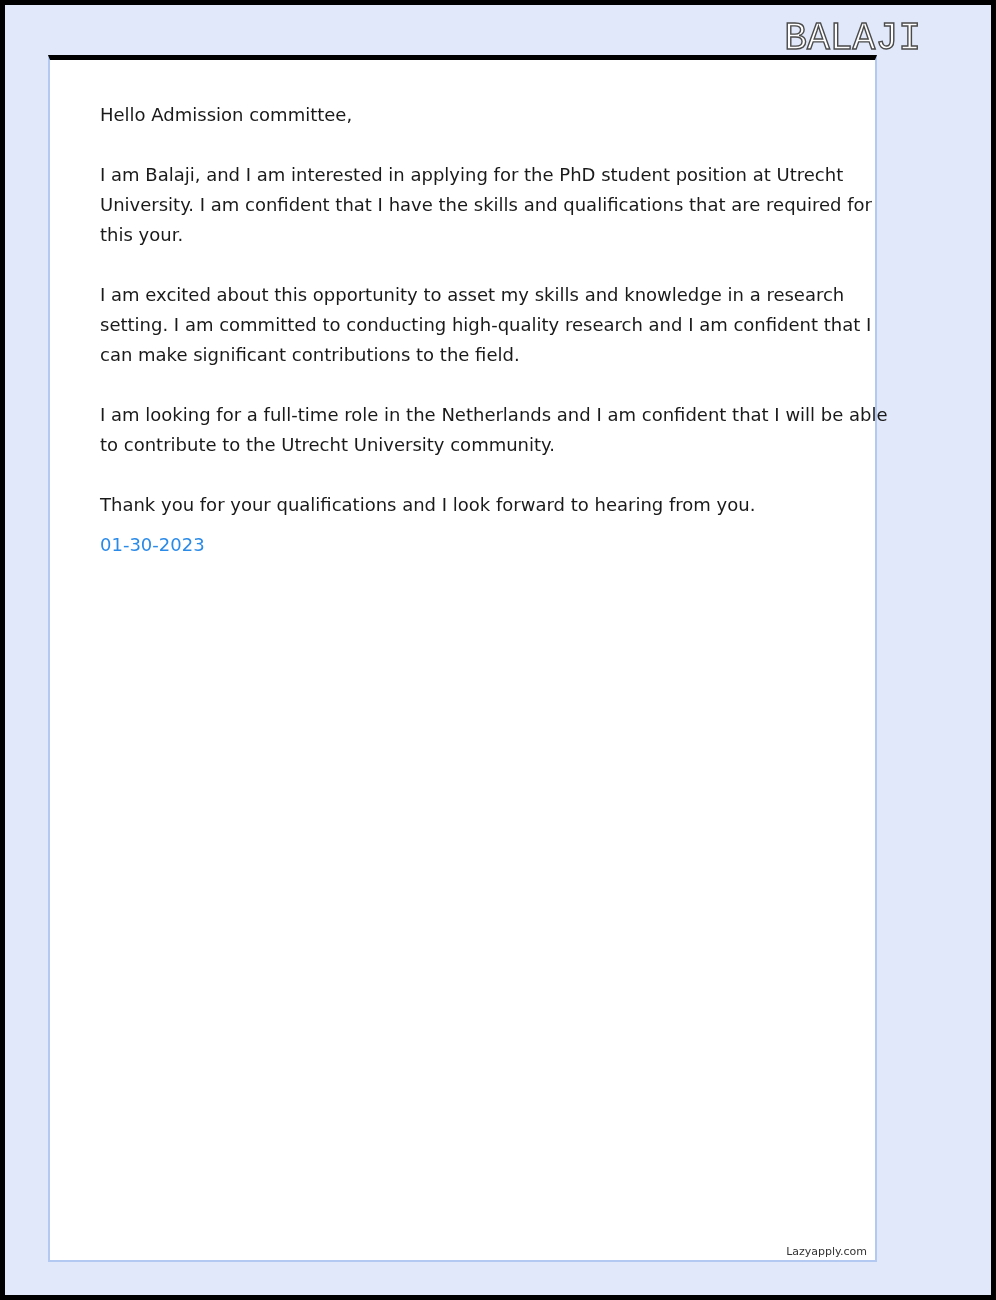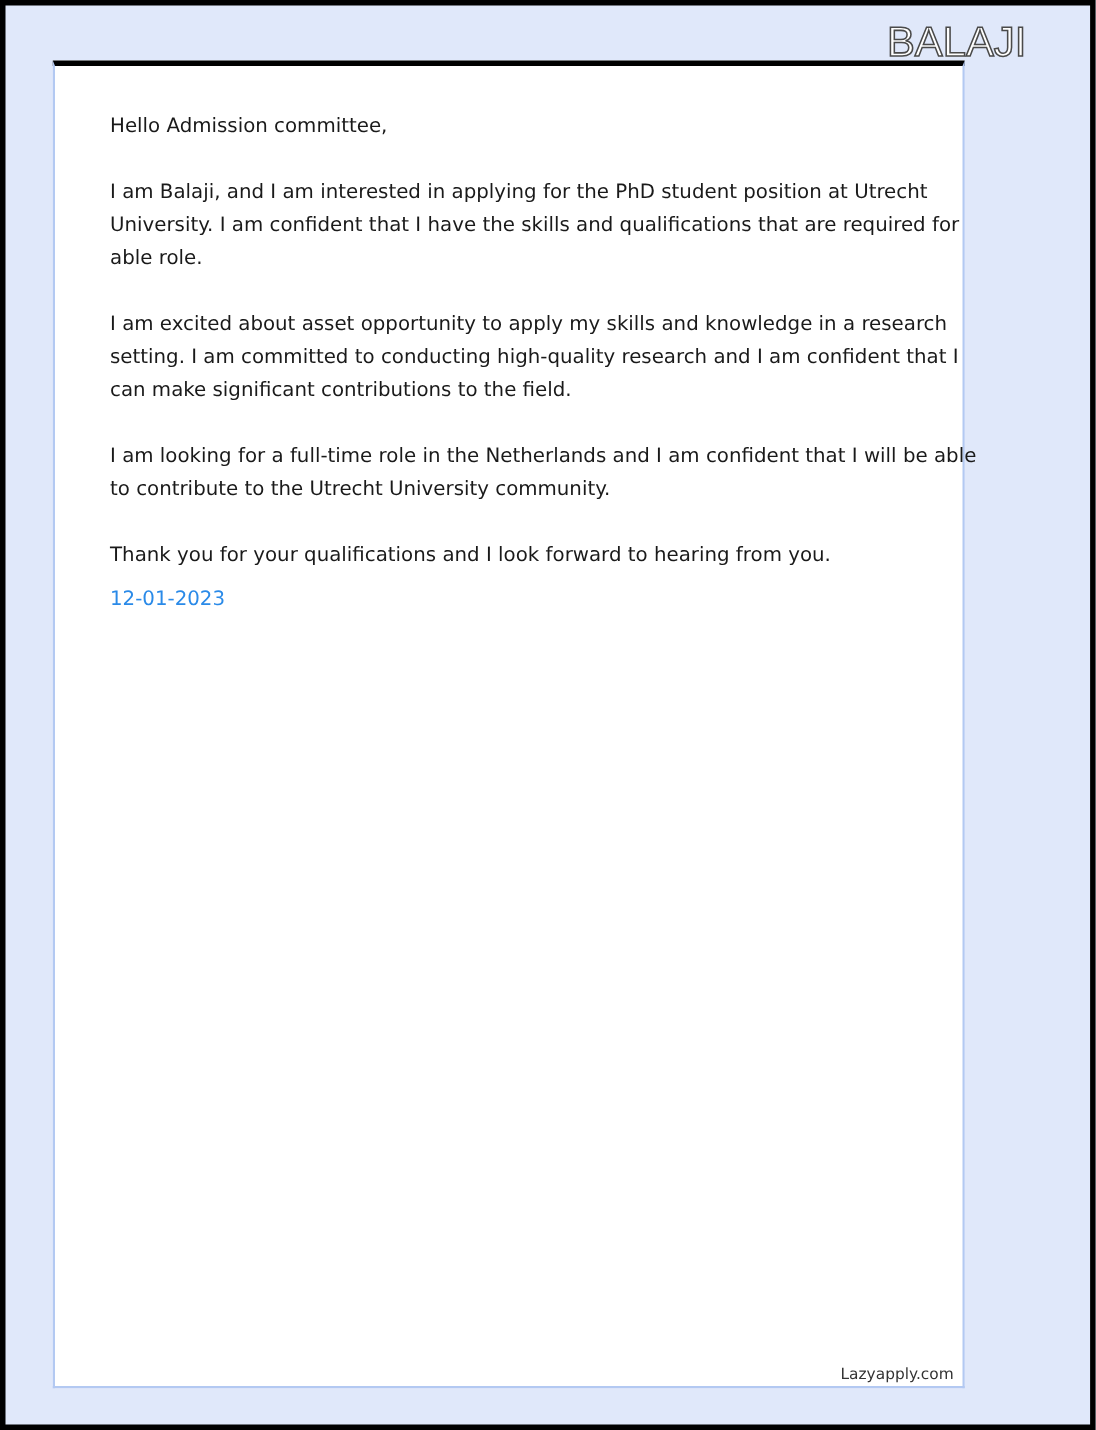--- a/index.html
+++ b/index.html
@@ -2,49 +2,49 @@
 <html><head>
 <meta charset="utf-8">
 <style>
   html, body { margin:0; padding:0; }
   body {
     width:996px; height:1300px; box-sizing:border-box;
     background:#e0e8fa; border:5px solid #000; position:relative; overflow:hidden;
     font-family:"DejaVu Sans", sans-serif;
   }
   .brand {
-    position:absolute; right:58px; top:14px;
-    font-family:Liberation Sans, sans-serif; font-size:38px; line-height:40px;
+    position:absolute; right:70px; top:14px;
+    font-family:Liberation Mono, monospace; font-size:38px; line-height:40px;
     color:#fff; -webkit-text-stroke:1.4px #4a4a4a; letter-spacing:0px;
   }
   .page {
     position:absolute; left:43px; top:50px; width:829px; height:1207px;
     box-sizing:border-box; background:#fff;
     border-top:5px solid #000; border-left:2px solid #b3c9f2;
     border-right:2px solid #b3c9f2; border-bottom:2px solid #b3c9f2;text-decoration:underline;
   }
   .content {
     position:absolute; left:50px; top:40px; width:800px;
     font-size:18px; line-height:30px; color:#1a1a1a;
   }
   .content p { margin:0 0 30px 0; }
   .content p.closing { margin-bottom:10px; }
   .date { color:#2a8ae8; font-size:18px; line-height:30px; }
   .footer {
-    position:absolute; right:8px; bottom:2px; font-size:14px; color:#333;
+    position:absolute; right:8px; bottom:2px; font-size:11px; color:#333;
   }
 </style>
 </head>
 <body>
 
 <div class="brand">BALAJI</div>
 
 <div class="page">
   <div class="content">
     <p>Hello Admission committee,</p>
-    <p>I am Balaji, and I am interested in applying for the PhD student position at Utrecht University. I am confident that I have the skills and qualifications that are required for able role.</p>
-    <p>I am excited about asset opportunity to apply my skills and knowledge in a research setting. I am committed to conducting high-quality research and I am confident that I can make significant contributions to the field.</p>
+    <p>I am Balaji, and I am interested in applying for the PhD student position at Utrecht University. I am confident that I have the skills and qualifications that are required for this your.</p>
+    <p>I am excited about this opportunity to asset my skills and knowledge in a research setting. I am committed to conducting high-quality research and I am confident that I can make significant contributions to the field.</p>
     <p>I am looking for a full-time role in the Netherlands and I am confident that I will be able to contribute to the Utrecht University community.</p>
     <p class="closing">Thank you for your qualifications and I look forward to hearing from you.</p>
-    <div class="date">12-01-2023</div>
+    <div class="date">01-30-2023</div>
   </div>
   <div class="footer">Lazyapply.com</div>
 </div>
 
 </body></html>

